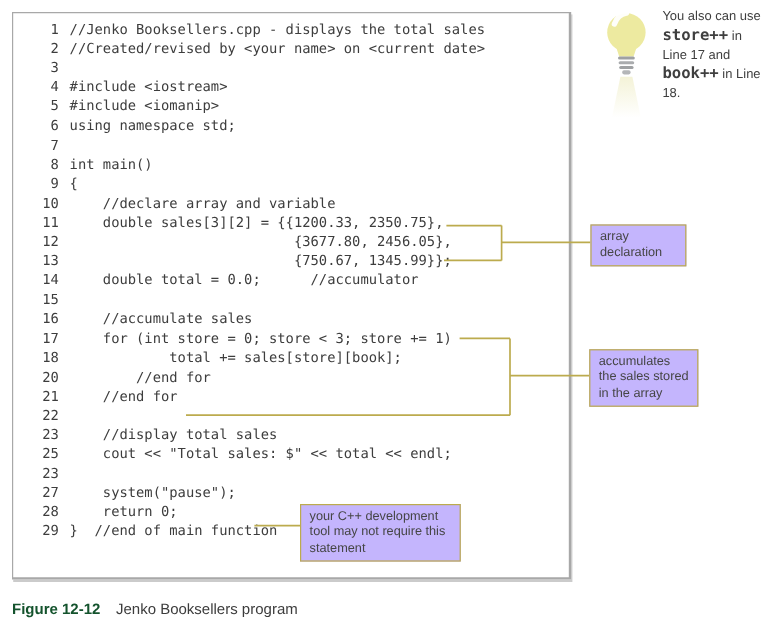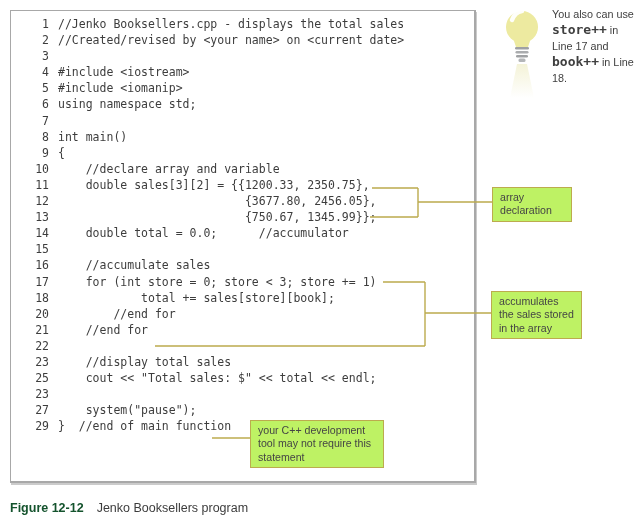--- a/index.html
+++ b/index.html
@@ -45,21 +45,21 @@
   .connectors{
     position:absolute;left:0;top:0;
     width:643px;height:526px;
     pointer-events:none;
     z-index:5;
   }
   
   .anno{
     position:absolute;
     box-sizing:border-box;
-    background:#bef264;
+    background:#c4b5fd;
     border:1px solid #bcab4e;
     padding:3px 6px 3px 7px;
     font-size:10.6px;line-height:13.4px;
     color:#454545;
     z-index:6;
   }
   .anno-array{left:492px;top:187px;width:80px;min-height:30px;}
   .anno-accum{left:491px;top:291px;width:91px;min-height:46px;}
   .anno-pause{left:250px;top:420px;width:134px;min-height:46px;}
   
@@ -109,20 +109,21 @@
         <div class="code-line"><span class="ln">16</span><span class="ct">    //accumulate sales</span></div>
         <div class="code-line"><span class="ln">17</span><span class="ct">    for (int store = 0; store &lt; 3; store += 1)</span></div>
         <div class="code-line"><span class="ln">18</span><span class="ct">            total += sales[store][book];</span></div>
         <div class="code-line"><span class="ln">20</span><span class="ct">        //end for</span></div>
         <div class="code-line"><span class="ln">21</span><span class="ct">    //end for</span></div>
         <div class="code-line"><span class="ln">22</span><span class="ct"></span></div>
         <div class="code-line"><span class="ln">23</span><span class="ct">    //display total sales</span></div>
         <div class="code-line"><span class="ln">25</span><span class="ct">    cout &lt;&lt; "Total sales: $" &lt;&lt; total &lt;&lt; endl;</span></div>
         <div class="code-line"><span class="ln">23</span><span class="ct"></span></div>
         <div class="code-line"><span class="ln">27</span><span class="ct">    system("pause");</span></div>
+        <div class="code-line"><span class="ln">28</span><span class="ct">    return 0;</span></div>
         <div class="code-line"><span class="ln">29</span><span class="ct">}  //end of main function</span></div>
       </div>
   </div>
 
   <svg class="connectors" viewBox="0 0 643 526">
     <g stroke="#bcab4e" stroke-width="1.4" fill="none">
 
       <path d="M372,188 H418 M370,217 H418 M418,188 V217 M418,202 H492"></path>
 
       <path d="M383,282 H425 M425,282 V346 M155,346 H425 M425,313 H491"></path>

